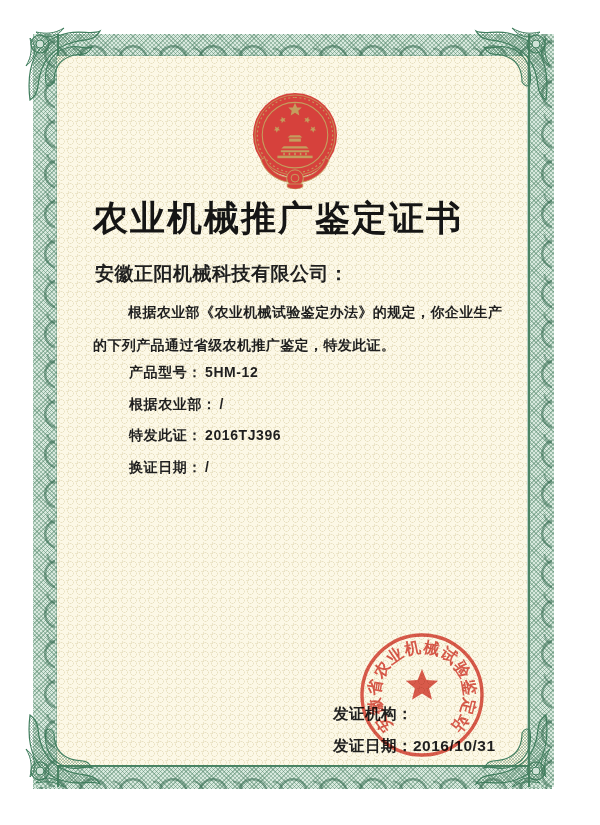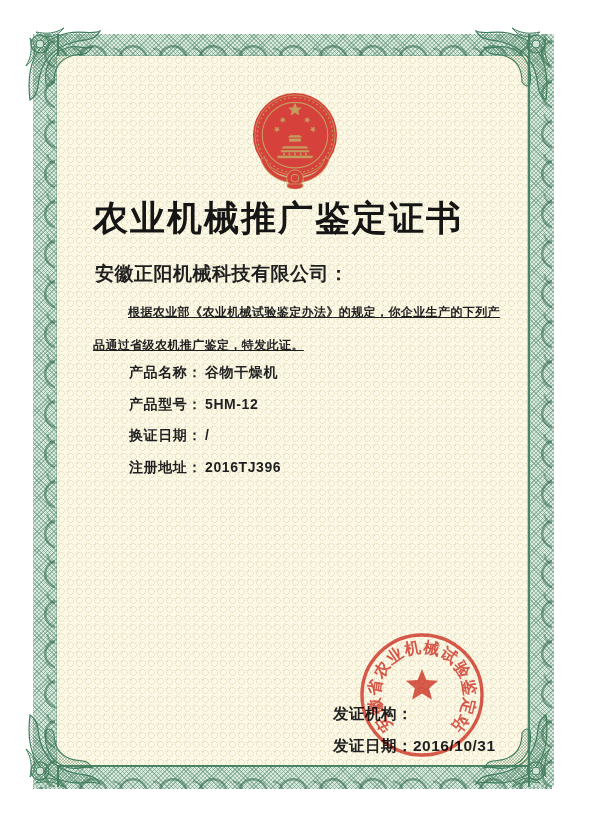--- a/index.html
+++ b/index.html
@@ -67,21 +67,21 @@
     position:absolute;left:0;top:198px;width:556px;z-index:2;
     text-align:center;font-family:"Liberation Serif","DejaVu Serif",serif;
     font-size:35px;font-weight:700;letter-spacing:2px;color:#151515;line-height:42px;
   }
   .company{
     position:absolute;left:95px;top:259px;z-index:2;
     font-size:19px;font-weight:700;line-height:30px;letter-spacing:.5px;
   }
   .body-text{
     position:absolute;left:93px;top:296px;width:418px;z-index:2;
-    font-size:12px;font-weight:700;line-height:33px;text-indent:35px;letter-spacing:.4px;text-decoration:underline;
+    font-size:14px;font-weight:700;line-height:33px;text-indent:35px;letter-spacing:.4px;
   }
   .fields{position:absolute;left:93px;top:357px;width:424px;z-index:2;}
   .field{
     font-size:14px;font-weight:700;line-height:30px;margin:0 0 1.5px 0;
     text-indent:36px;letter-spacing:.6px;
   }
   .field .lbl{margin-right:3px;}
   .footer{position:absolute;left:333px;top:699px;z-index:2;}
   .footer .row{font-size:15.5px;font-weight:700;line-height:30px;margin-bottom:2px;letter-spacing:.5px;}
   
@@ -161,24 +161,24 @@
   <circle cx="45" cy="89" r="8.5" fill="#d6413c" stroke="#c49d5e" stroke-width="1"></circle>
   <circle cx="45" cy="89" r="4" fill="none" stroke="#c49d5e" stroke-width="1"></circle>
   <path d="M37,95 h16 v3 c-5,3 -11,3 -16,0 z" fill="#d6413c" stroke="#c49d5e" stroke-width=".8"></path>
 </svg>
 
 <div class="title">农业机械推广鉴定证书</div>
 <div class="company">安徽正阳机械科技有限公司：</div>
 <div class="body-text">根据农业部《农业机械试验鉴定办法》的规定，你企业生产的下列产品通过省级农机推广鉴定，特发此证。</div>
 
 <div class="fields">
-  <div class="field"><span class="lbl">产品名称：</span><span>谷物干燥机</span></div>
   <div class="field"><span class="lbl">产品型号：</span><span>5HM-12</span></div>
+  <div class="field"><span class="lbl">根据农业部：</span><span>/</span></div>
+  <div class="field"><span class="lbl">特发此证：</span><span>2016TJ396</span></div>
   <div class="field"><span class="lbl">换证日期：</span><span>/</span></div>
-  <div class="field"><span class="lbl">注册地址：</span><span>2016TJ396</span></div>
 </div>
 
 <div class="footer">
   <div class="row"><span>发证机构：</span><span></span></div>
   <div class="row"><span>发证日期：</span><span>2016/10/31</span></div>
 </div>
 
 <svg class="stamp" viewBox="0 0 130 130">
   <circle cx="65" cy="65" r="60" fill="none" stroke="#d94f45" stroke-width="3.4"></circle>
   <polygon points="65,48 69.41,58.93 81.17,59.75 72.13,67.32 74.99,78.75 65,72.5 55.01,78.75 57.87,67.32 48.83,59.75 60.59,58.93" fill="#d94f45" transform="translate(0,-9)"></polygon>

